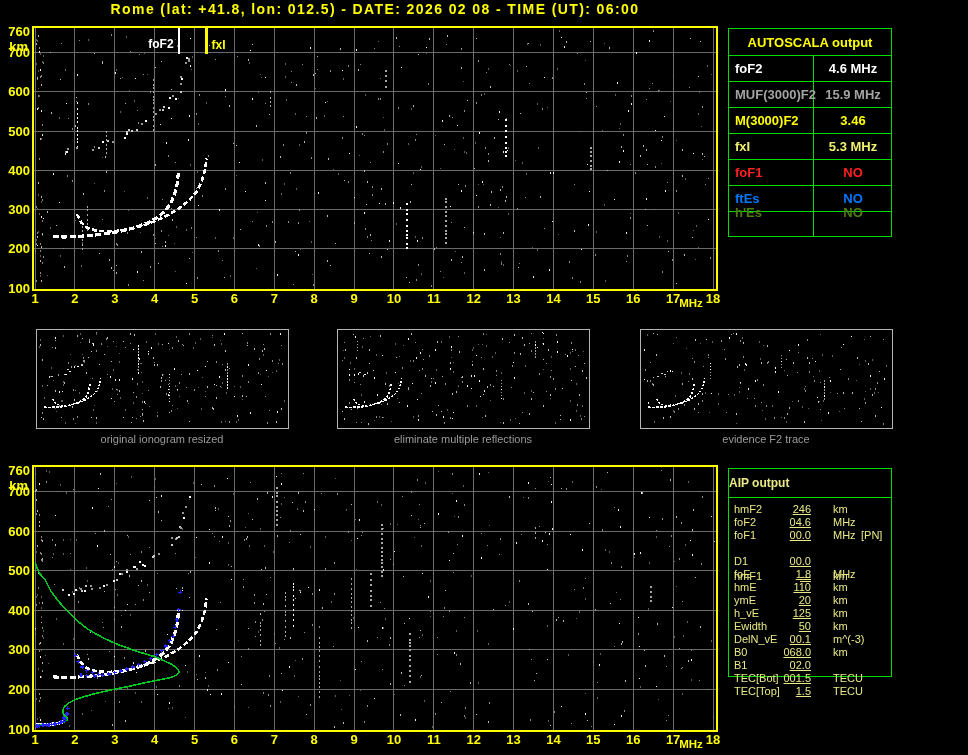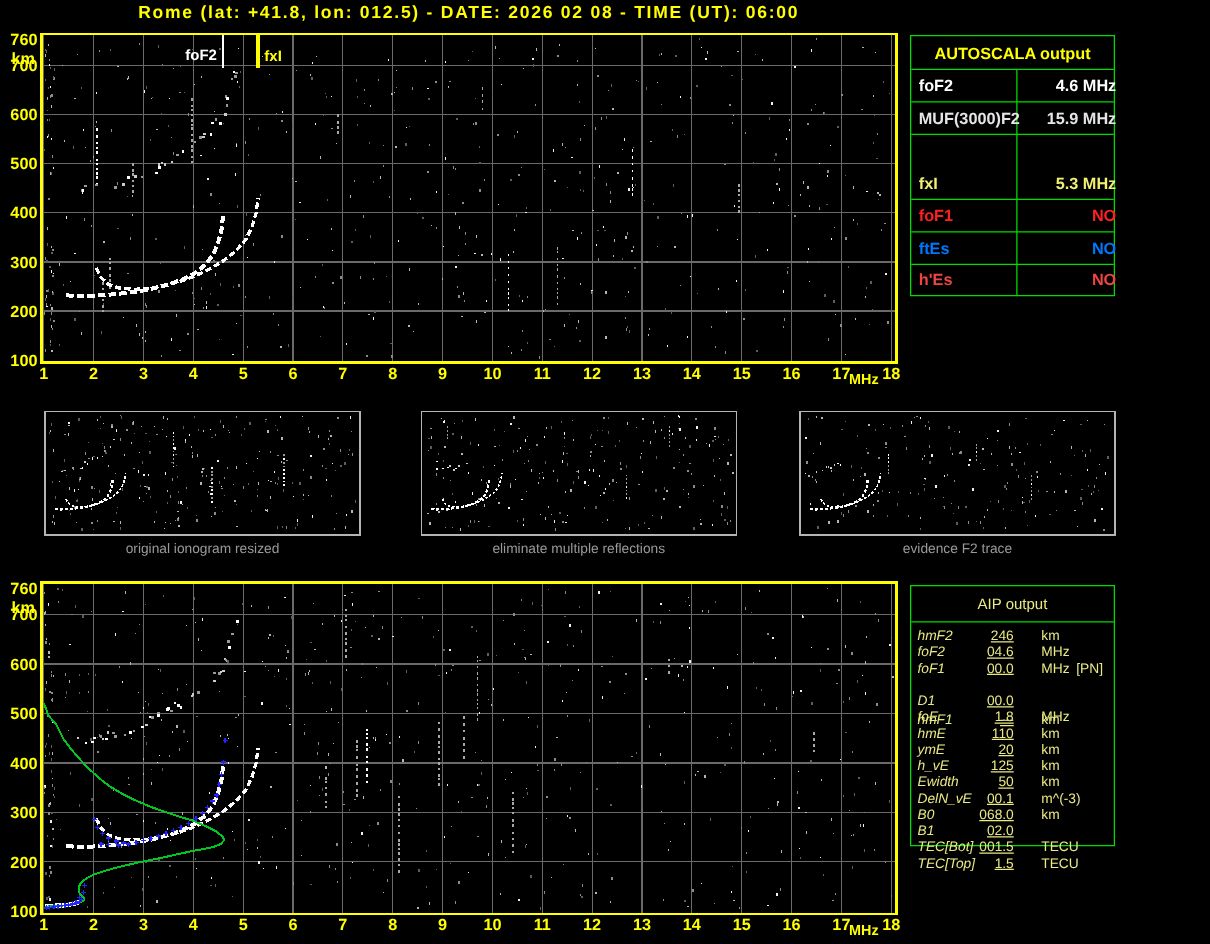--- a/index.html
+++ b/index.html
@@ -13,28 +13,28 @@
            font-size:11px;}
   .gbox{position:absolute;box-sizing:border-box;border:1px solid #00dd00;background:#000;}
   .as-head{position:absolute;left:0;top:0;width:100%;height:27px;line-height:27px;
            text-align:center;color:#ffff00;font-weight:bold;font-size:13px;
            border-bottom:1px solid #00dd00;box-sizing:border-box;}
   .as-row{position:absolute;left:0;width:100%;height:26px;line-height:26px;
           border-bottom:1px solid #00dd00;box-sizing:border-box;font-weight:bold;
           font-size:13px;}
   .as-row:last-child{border-bottom:none;}
   .as-label{position:absolute;left:6px;top:0;}
-  .as-value{position:absolute;left:84px;width:80px;top:0;text-align:right;}
+  .as-value{position:absolute;left:84px;width:80px;top:0;text-align:center;}
   .as-vline{position:absolute;left:84px;top:27px;bottom:0;width:1px;background:#00dd00;}
   .aip-head{position:absolute;left:0;top:0;width:100%;height:29px;line-height:29px;
-            text-align:center;color:#e9e986;font-size:12px;
-            border-bottom:1px solid #00dd00;box-sizing:border-box;}
+            text-align:left;color:#e9e986;font-size:12px;
+            border-bottom:1px solid #00dd00;box-sizing:border-box;font-weight:bold;}
   .aip-row{position:absolute;left:0;width:164px;height:13px;line-height:13px;
            color:#e9e986;font-size:11px;white-space:nowrap;}
-  .aip-label{position:absolute;left:5px;top:0;font-style:italic;}
+  .aip-label{position:absolute;left:5px;top:0;}
   .aip-value{position:absolute;left:38px;width:44px;top:0;text-align:right;text-decoration:underline;}
   .aip-unit{position:absolute;left:104px;top:0;}
   .aip-extra{position:absolute;left:132px;top:0;}
 </style>
 </head>
 <body>
 
 <div class="title">Rome (lat: +41.8, lon: 012.5) - DATE: 2026 02 08 - TIME (UT): 06:00</div>
 
 <svg id="canvas" width="968" height="755" shape-rendering="crispEdges">
@@ -2418,37 +2418,41 @@
 <div class="caption" id="cap1" style="left:337px;width:252px;">eliminate multiple reflections</div>
 <div class="caption" id="cap2" style="left:640px;width:252px;">evidence F2 trace</div>
 
 <div class="gbox" id="autoscala-box" style="left:728px;top:28px;width:164px;height:209px;">
   <div class="as-head">AUTOSCALA output</div>
   <div class="as-vline"></div>
 <div class="as-row" style="top: 27px; color: rgb(255, 255, 255);">
       <span class="as-label">foF2</span>
       <span class="as-value">4.6 MHz</span>
     </div>
-    <div class="as-row" style="top: 53px; color: #e5e5e5;">
+    <div class="as-row" style="top: 53px; color: #a3a3a3;">
       <span class="as-label">MUF(3000)F2</span>
       <span class="as-value">15.9 MHz</span>
+    </div>
+    <div class="as-row" style="top: 79px; color: rgb(255, 255, 0);">
+      <span class="as-label">M(3000)F2</span>
+      <span class="as-value">3.46</span>
     </div>
     <div class="as-row" style="top: 105px; color: rgb(240, 240, 112);">
       <span class="as-label">fxI</span>
       <span class="as-value">5.3 MHz</span>
     </div>
     <div class="as-row" style="top: 131px; color: rgb(255, 32, 32);">
       <span class="as-label">foF1</span>
       <span class="as-value">NO</span>
     </div>
     <div class="as-row" style="top: 157px; color: rgb(0, 119, 255);">
       <span class="as-label">ftEs</span>
       <span class="as-value">NO</span>
     </div>
-    <div class="as-row" style="top: 182px; color: #ef4444; text-decoration: underline;">
+    <div class="as-row" style="top: 171px; color: #4d7c0f; text-decoration: underline;">
       <span class="as-label">h'Es</span>
       <span class="as-value">NO</span>
     </div>
   </div>
 
 <div class="gbox" id="aip-box" style="left:728px;top:468px;width:164px;height:209px;overflow:visible;">
   <div class="aip-head">AIP output</div>
 <div class="aip-row" style="top: 34px;">
       <span class="aip-label">hmF2</span>
       <span class="aip-value">246</span>

